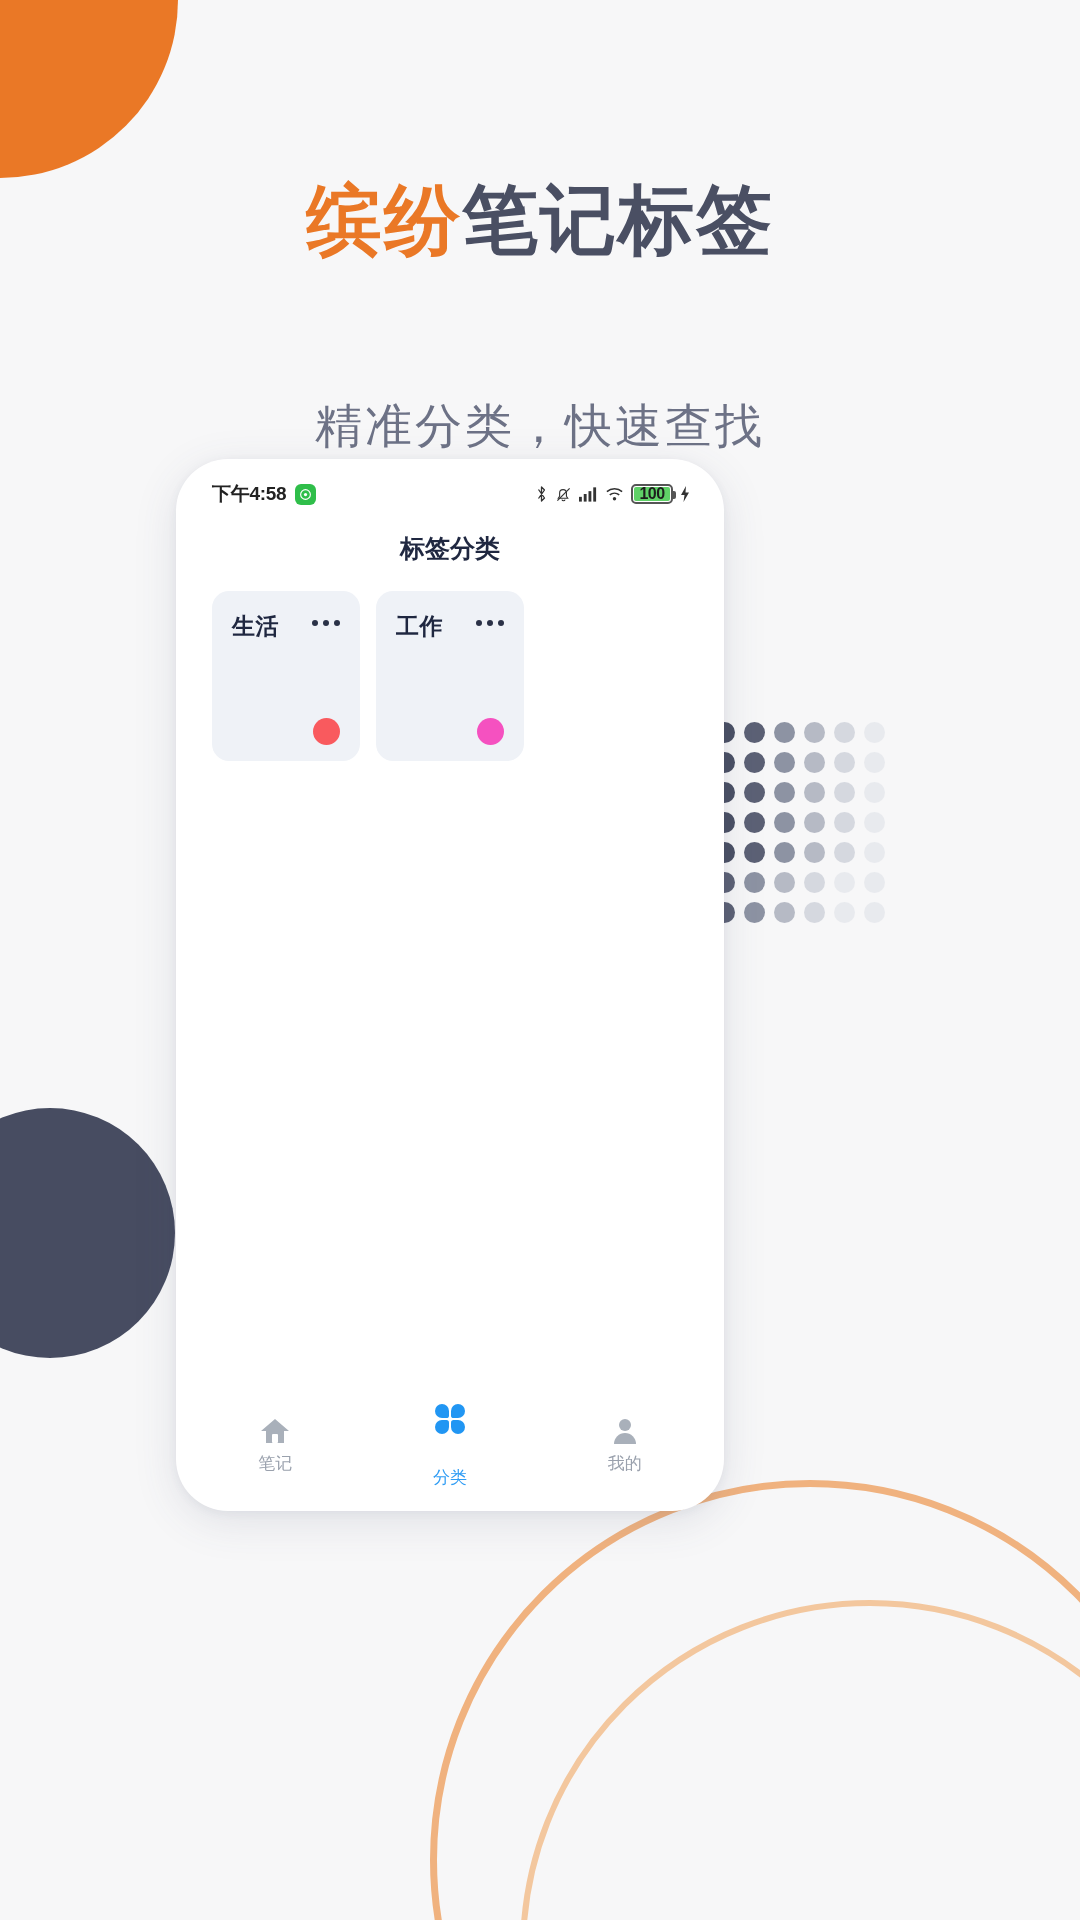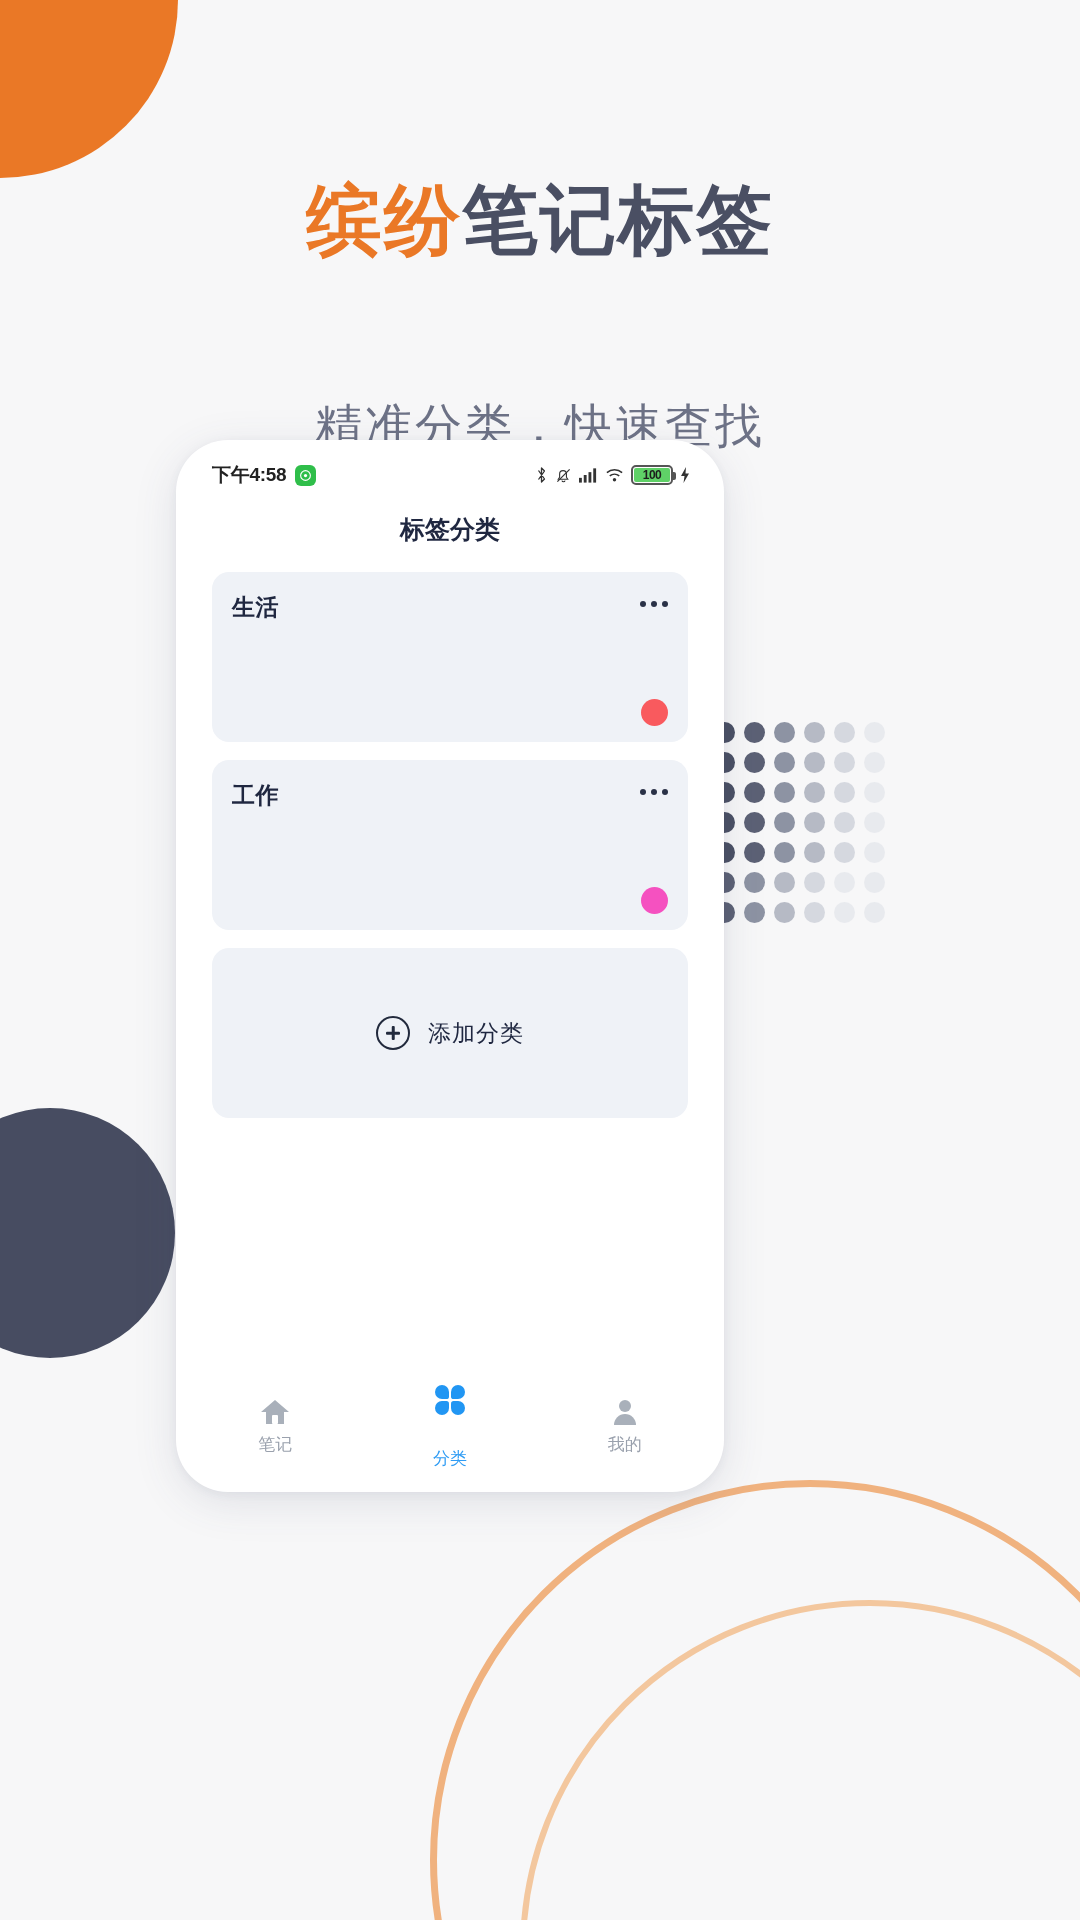--- a/index.html
+++ b/index.html
@@ -50,21 +50,21 @@
   .headline .main   { color:#4a4f63; }
 
   .subhead {
     position:absolute; top:395px; left:0; width:1080px;
     text-align:center;
     font-size:47px; color:#6d7286; letter-spacing:3px;
   }
 
   
   .phone {
-    position:absolute; left:176px; top:440px;
+    position:absolute; left:176px; top:459px;
     width:548px; height:1052px;
     background:#ffffff;
     border-radius:52px;
     box-shadow:0 10px 44px rgba(70,80,110,.13), 0 2px 10px rgba(70,80,110,.07);
     padding:12px;
   }
   .screen {
     width:100%; height:100%;
     background:#ffffff;
     border-radius:42px;
@@ -95,36 +95,36 @@
   }
   .batt::after{
     content:""; position:absolute; right:-5px; top:5px;
     width:3px; height:8px; background:#555; border-radius:0 2px 2px 0;
   }
   .batt .fill {
     position:absolute; left:1px; top:1px; bottom:1px; right:1px;
     background:#5fd167; border-radius:2px;
   }
   .batt .num {
-    position:relative; font-size:12px; font-weight:bold; color:#1d1d1d;
+    position:relative; font-size:16px; font-weight:bold; color:#1d1d1d;
     letter-spacing:-.5px;
   }
 
   
   .navtitle {
     flex:0 0 62px;
     display:flex; align-items:center; justify-content:center;
     font-size:25px; font-weight:600; color:#1f2740;
   }
 
   
   .grid {
     padding:12px 24px 0 24px;
     display:grid;
-    grid-template-columns:1fr;
+    grid-template-columns:1fr 1fr 1fr;
     gap:18px 16px;
   }
   .card {
     background:#eff2f7;
     border-radius:17px;
     height:170px;
     padding:20px 20px 16px 20px;
     position:relative;
     display:flex; flex-direction:column; justify-content:space-between;
   }
@@ -299,24 +299,20 @@
         <div class="card">
           <div class="card-top">
             <span class="card-name">工作</span>
             <span class="dots-btn">
               <i></i>
               <i></i>
               <i></i>
             </span>
           </div>
           <span class="card-dot" style="background: rgb(245, 81, 192);"></span>
-        </div>
-        <div class="addcard">
-          <span class="plus-icon"></span>
-          <span class="add-label">添加分类</span>
         </div>
       </div>
 
     <div class="tabbar" id="tabbar">
         <div class="tab">
           <span class="tab-icon">
             <span><svg width="30" height="28" viewBox="0 0 30 28">
                 <path d="M15 2 L29 14 H24 V26 H6 V14 H1 Z" fill="#a9b0ba"></path>
                 <rect x="12" y="17" width="6" height="9" rx="1" fill="#fff"></rect>
               </svg></span>

